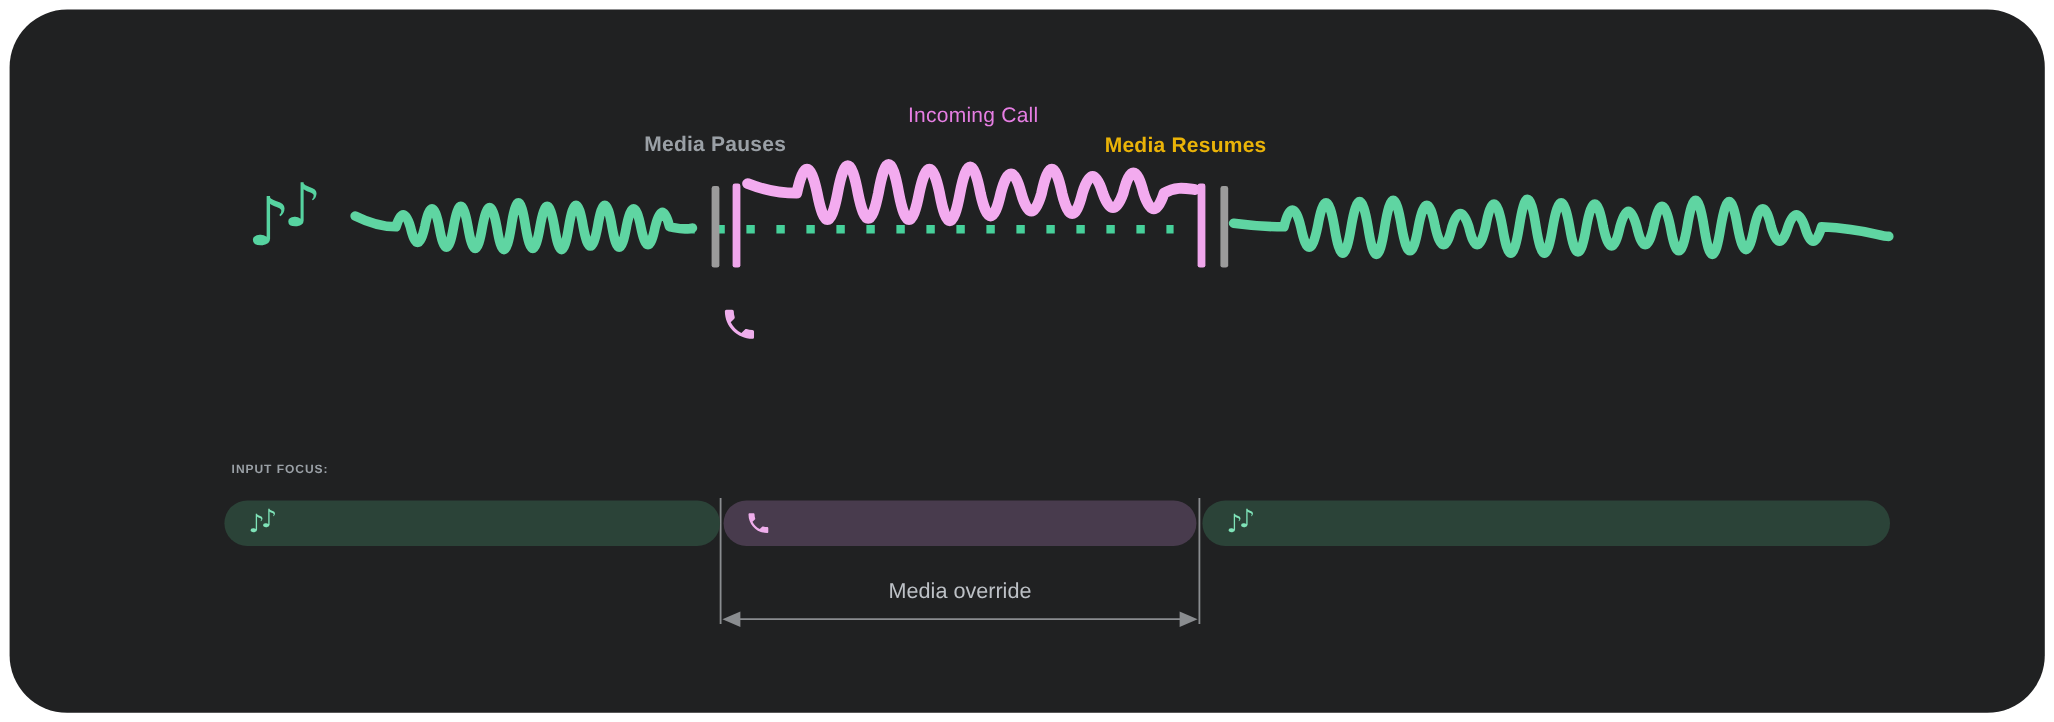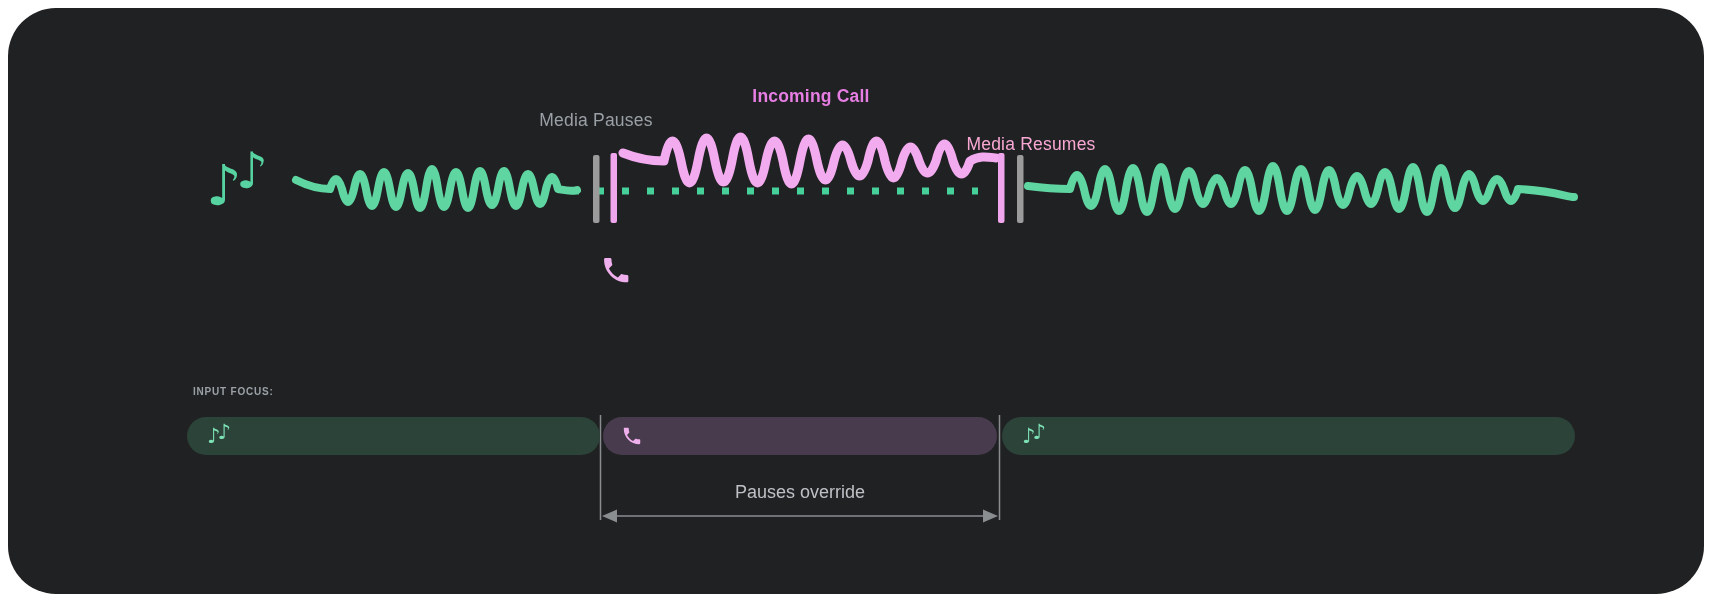--- a/index.html
+++ b/index.html
@@ -1,19 +1,19 @@
 <!DOCTYPE html>
 <html><head>
 <meta charset="utf-8">
 <style>
   html,body{margin:0;padding:0;background:#ffffff;}
   body{width:1712px;height:602px;position:relative;font-family:"Liberation Sans",sans-serif;overflow:hidden;}
   .card{position:absolute;left:8px;top:8px;width:1696px;height:586px;border-radius:48px;}
   .abs{position:absolute;}
-  .lbl{position:absolute;width:260px;text-align:center;font-size:17.5px;font-weight:400;letter-spacing:.2px;}
+  .lbl{position:absolute;width:260px;text-align:center;font-size:17.5px;font-weight:700;letter-spacing:.2px;}
   .gfx{position:absolute;left:0;top:0;}
   .notes-big span{position:absolute;font-family:"DejaVu Sans",sans-serif;line-height:1;}
   .focus-heading{position:absolute;font-size:10px;font-weight:700;letter-spacing:.8px;}
   .focus-bar{position:absolute;top:409px;height:38px;border-radius:19px;display:flex;align-items:center;}
   .focus-bar .icon{font-family:"DejaVu Sans",sans-serif;font-size:21px;line-height:1;display:inline-block;}
   .note-sm-2{position:relative;top:-4px;margin-left:-3px;}
   .annot{position:absolute;width:300px;text-align:center;font-size:18px;font-weight:400;}
 </style>
 </head>
 <body>
@@ -64,34 +64,34 @@
       <polygon points="990,508 975,501.5 975,514.5" fill="#8a8d90"></polygon>
     </g>
   </svg>
 
   <div class="notes-big abs" style="left:198px;top:138px;width:80px;height:80px;">
     <span style="left: 0px; top: 12px; font-size: 56px; color: rgb(86, 211, 160);">♪</span>
     <span style="left: 30px; top: 0px; font-size: 50px; color: rgb(86, 211, 160);">♪</span>
   </div>
 
   <div class="lbl" style="left: 458px; top: 102px; color: rgb(154, 160, 166);">Media Pauses</div>
-  <div class="lbl" style="left: 673px; top: 78px; font-weight: 700; color: rgb(230, 126, 227);">Incoming Call</div>
-  <div class="lbl" style="left: 893px; top: 103px; color: #f9a8d4; margin-top: 23px;">Media Resumes</div>
+  <div class="lbl" style="left: 673px; top: 78px; font-weight: 400; color: rgb(230, 126, 227);">Incoming Call</div>
+  <div class="lbl" style="left: 850px; top: 103px; color: #eab308;">Media Resumes</div>
 
   <div class="focus-heading" style="left: 185px; top: 378px; color: rgb(154, 160, 166);">INPUT FOCUS:</div>
 
   <div class="focus-bar" style="left: 179px; width: 413px; padding-left: 20px; box-sizing: border-box; background: rgb(43, 67, 56);">
     <span class="icon" style="color: rgb(127, 227, 184);"><span>♪</span><span class="note-sm-2">♪</span></span>
   </div>
 
   <div class="focus-bar" style="left: 595px; width: 394px; padding-left: 18px; box-sizing: border-box; background: rgb(72, 59, 77);">
     <svg width="22" height="22" viewBox="0 0 24 24">
       <path d="M6.62 10.79c1.44 2.83 3.76 5.14 6.59 6.59l2.2-2.2c.27-.27.67-.36 1.02-.24 1.12.37 2.33.57 3.57.57.55 0 1 .45 1 1V20c0 .55-.45 1-1 1-9.39 0-17-7.61-17-17 0-.55.45-1 1-1h3.5c.55 0 1 .45 1 1 0 1.25.2 2.45.57 3.57.11.35.03.74-.25 1.02l-2.2 2.2z" fill="#efaeec"></path>
     </svg>
   </div>
 
   <div class="focus-bar" style="left: 994px; width: 573px; padding-left: 20px; box-sizing: border-box; background: rgb(43, 67, 56);">
     <span class="icon" style="color: rgb(127, 227, 184);"><span>♪</span><span class="note-sm-2">♪</span></span>
   </div>
 
-  <div class="annot" style="left: 642px; top: 474px; color: rgb(189, 193, 198);">Pauses override</div>
+  <div class="annot" style="left: 642px; top: 474px; color: rgb(189, 193, 198);">Media override</div>
 
 </div>
 
 </body></html>

